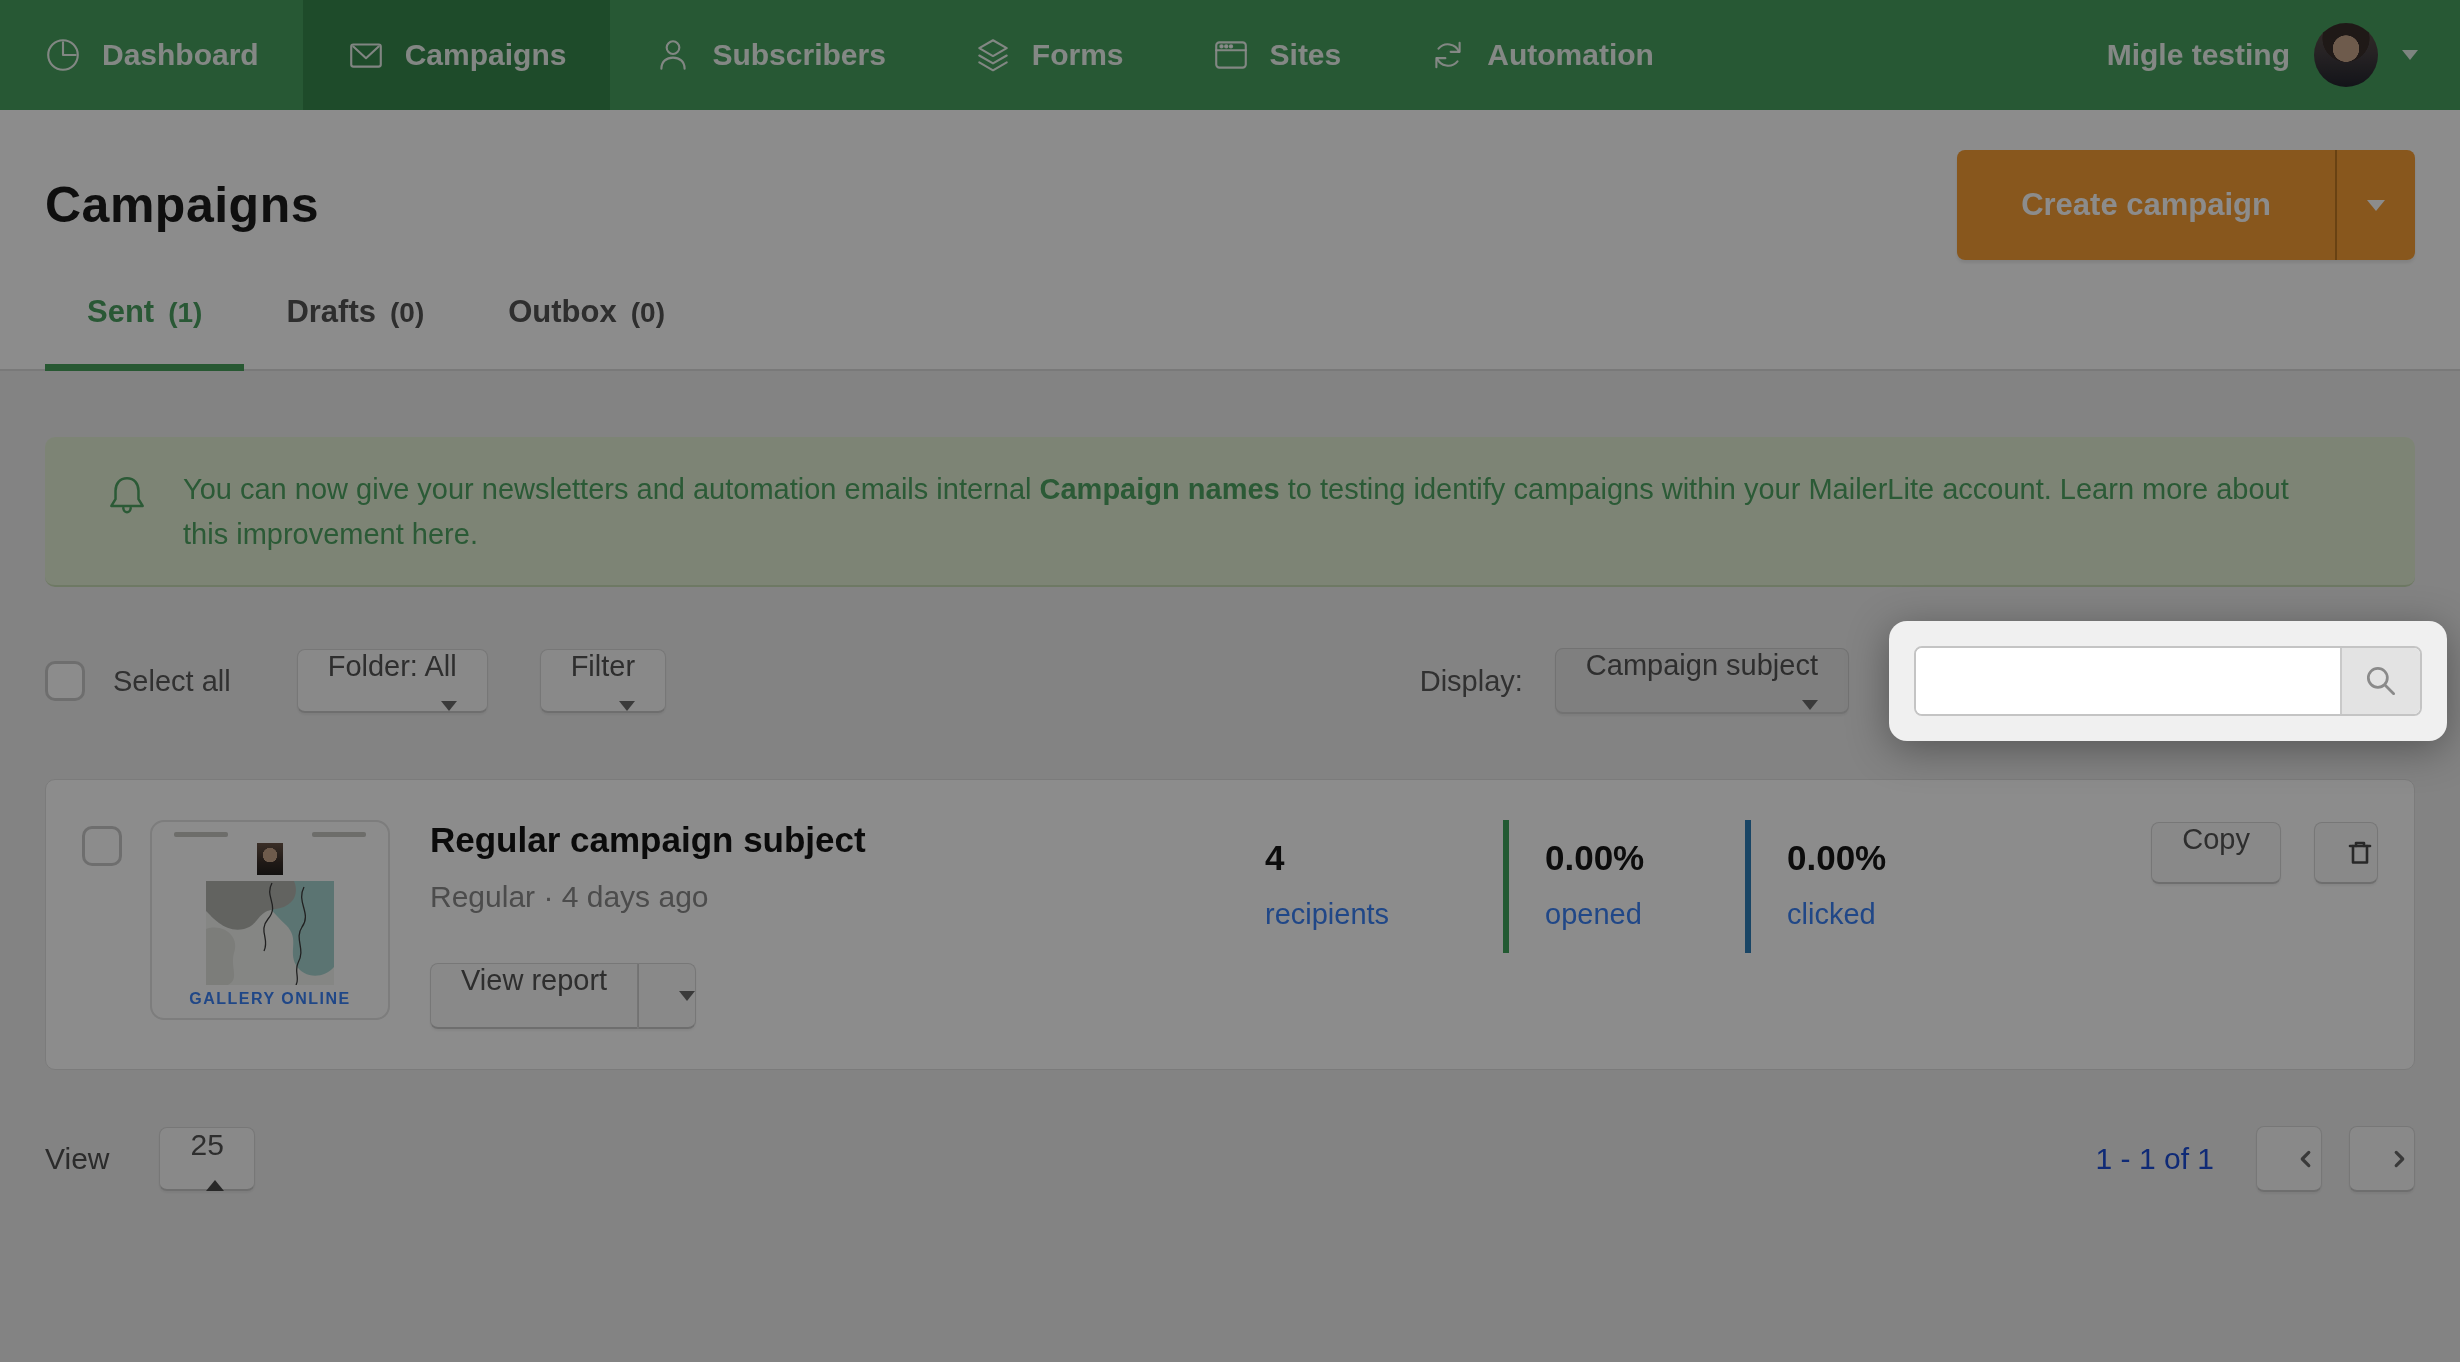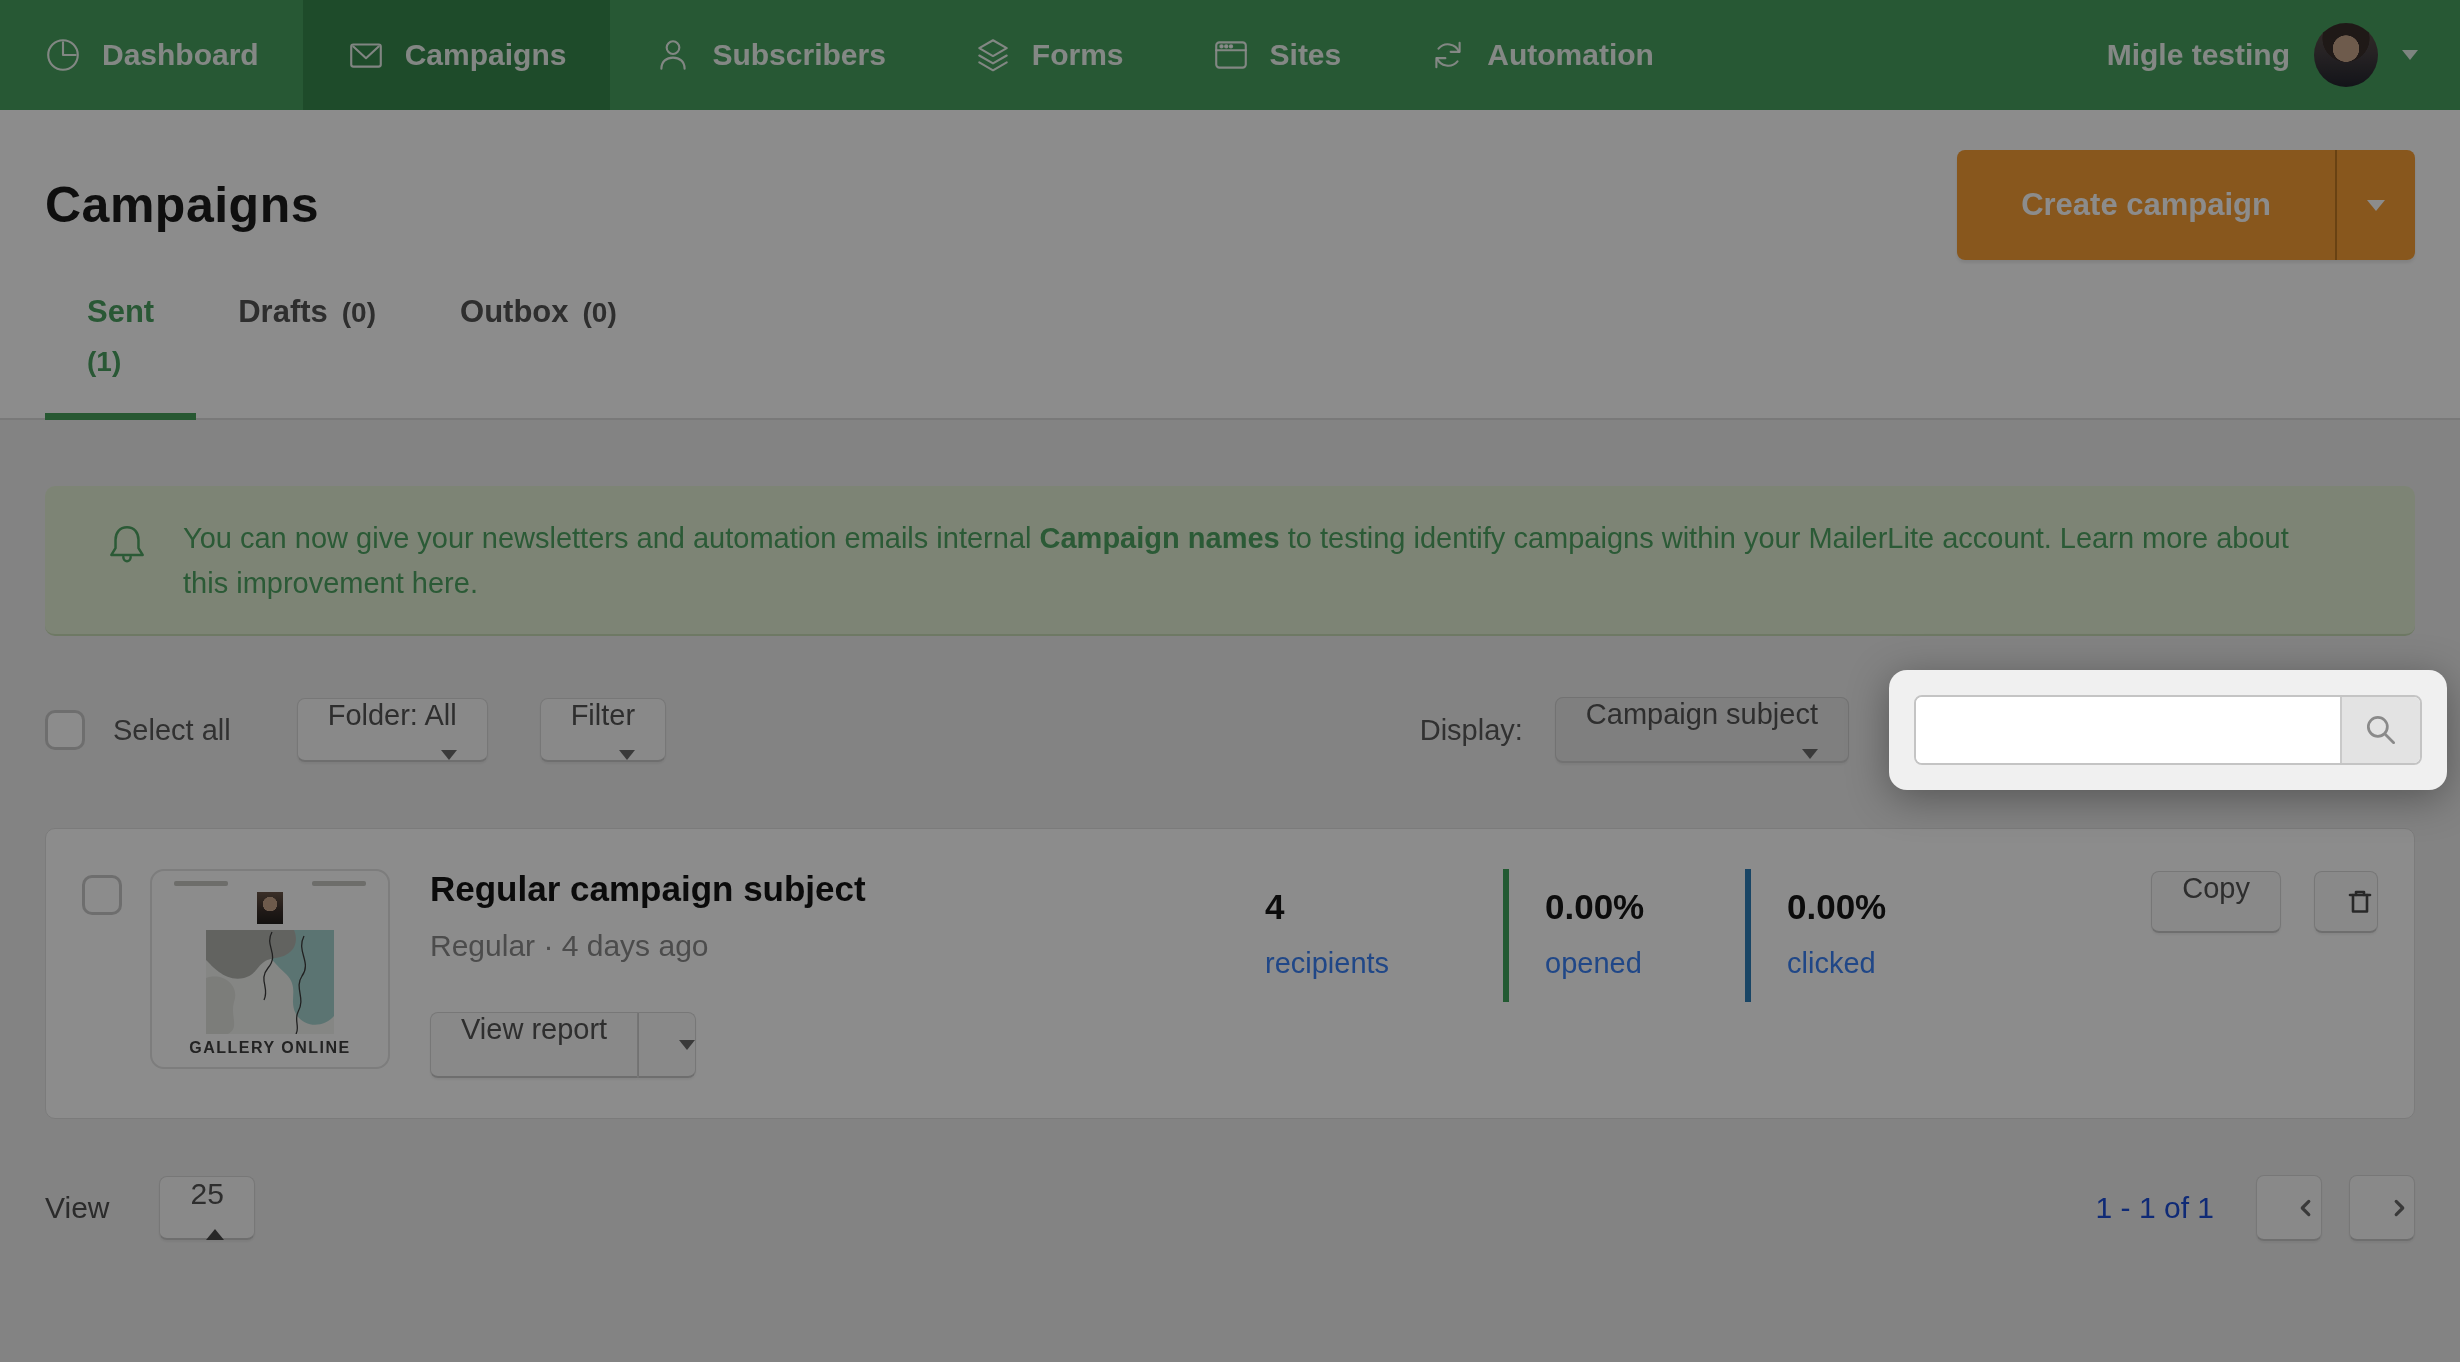--- a/index.html
+++ b/index.html
@@ -84,21 +84,21 @@
   .create-caret .caret-down { border-left-width: 9px; border-right-width: 9px; border-top-width: 11px; }
 
   .tabs { display: flex; margin-top: 34px; }
   .tab {
     padding: 0 42px 38px 42px;
     font-size: 31px; font-weight: 700; color: #555555;
     position: relative; display: flex; gap: 14px; align-items: baseline;
     line-height: 36px; cursor: pointer;
   }
   .tab .count { font-size: 28px; }
-  .tab.active { color: #4ba062; flex-direction: column; }
+  .tab.active { color: #4ba062; }
   .tab.active::after {
     content: ""; position: absolute; left: 0; right: 0; bottom: -2px;
     height: 7px; background: #47a05c;
   }
 
   
   main { padding: 0 45px; }
 
   .banner {
     margin-top: 66px;
@@ -183,21 +183,21 @@
   .thumb-head i { width: 54px; height: 5px; background: #c6c6c2; border-radius: 2px; }
   .thumb-photo {
     width: 26px; height: 32px; margin: 6px auto;
     background:
       radial-gradient(circle at 50% 38%, #c9a68b 0 30%, rgba(0,0,0,0) 31%),
       linear-gradient(180deg, #6b5648 0%, #3a2f2a 60%, #23201e 100%);
   }
   .thumb-art { width: 128px; height: 104px; margin: 0 auto; display: block; }
   .thumb-caption {
     margin-top: 5px; text-align: center;
-    font-size: 16px; font-weight: 800; letter-spacing: 1.5px; color: #404040;
+    font-size: 16px; font-weight: 800; letter-spacing: 1.5px; color: #3b82f6;
     white-space: nowrap;
   }
 
   .campaign-info { margin-left: 40px; width: 835px; }
   .campaign-title { font-size: 35px; font-weight: 800; color: #141414; cursor: pointer; }
   .campaign-meta { font-size: 30px; color: #8a8a8a; margin-top: 20px; }
   .view-report-group { margin-top: 49px; display: inline-flex; }
   .vr-main { border-radius: 8px 0 0 8px; height: 66px; }
   .vr-caret { border-radius: 0 8px 8px 0; border-left: 1px solid #cfcfcf; width: 58px; padding: 0; justify-content: center; height: 66px; }
 

